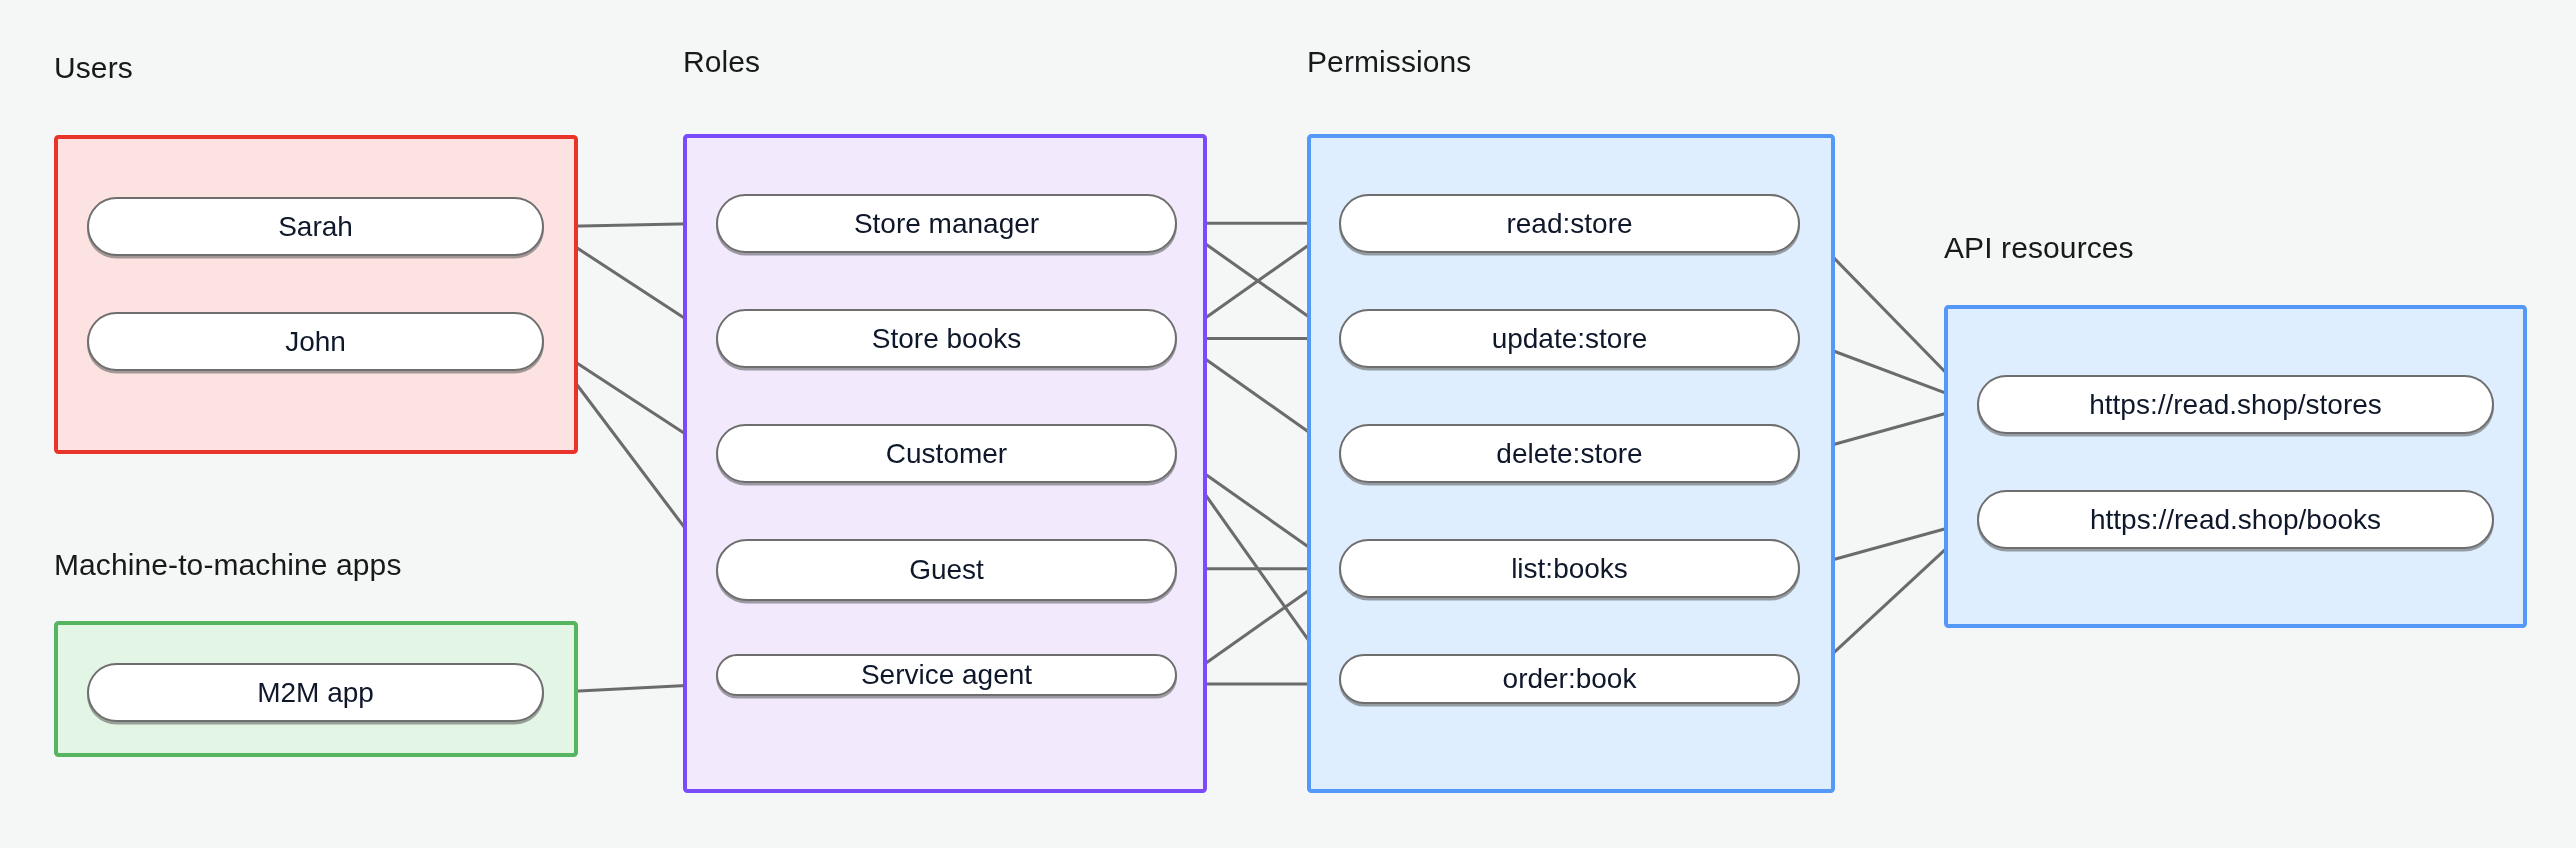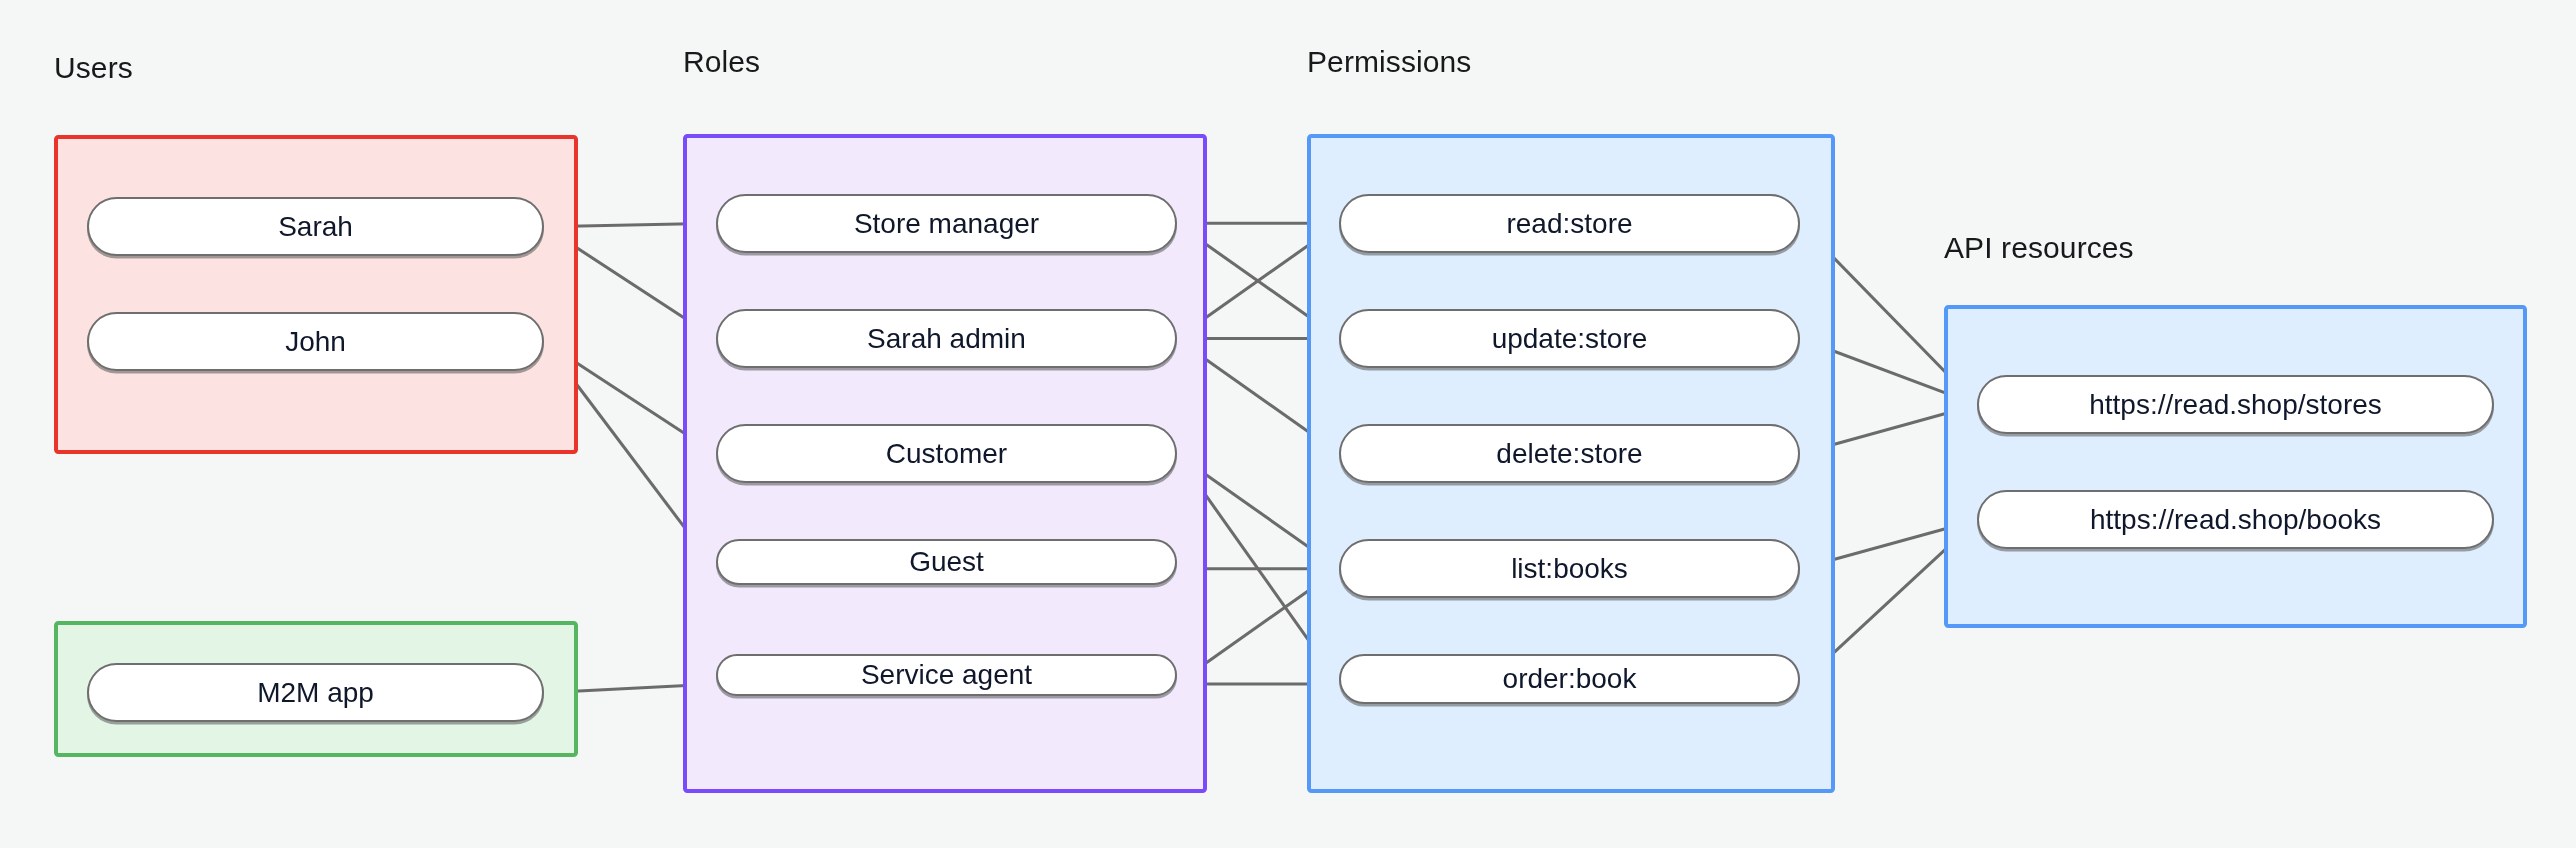--- a/index.html
+++ b/index.html
@@ -99,29 +99,30 @@
       <circle cx="1535" cy="784" r="9" fill="#6b6b6b"></circle>
       <circle cx="2266" cy="464" r="9" fill="#6b6b6b"></circle>
       <circle cx="2266" cy="596" r="9" fill="#6b6b6b"></circle>
     </svg>
 
   <div class="group-label" style="left:54px; top:51px;">Users</div>
   <div class="group-box users" style="left:54px; top:135px; width:524px; height:319px;"></div>
   <div class="pill" style="left:87px; top:197px; width:457px; height:59px;">Sarah</div>
   <div class="pill" style="left:87px; top:312px; width:457px; height:59px;">John</div>
 
+  <div class="group-label" style="left:54px; top:548px;">Machine-to-machine apps</div>
   <div class="group-box m2m" style="left:54px; top:621px; width:524px; height:136px;"></div>
   <div class="pill" style="left:87px; top:663px; width:457px; height:59px;">M2M app</div>
 
   <div class="group-label" style="left:683px; top:45px;">Roles</div>
   <div class="group-box roles" style="left:683px; top:134px; width:524px; height:659px;"></div>
   <div class="pill" style="left:716px; top:194px; width:461px; height:59px;">Store manager</div>
-  <div class="pill" style="left:716px; top:309px; width:461px; height:59px;">Sarah admin</div>
+  <div class="pill" style="left:716px; top:309px; width:461px; height:59px;">Store books</div>
   <div class="pill" style="left:716px; top:424px; width:461px; height:59px;text-align:center;">Customer</div>
-  <div class="pill" style="left:716px; top:539px; width:461px; height:46px;">Guest</div>
+  <div class="pill" style="left:716px; top:539px; width:461px; height:62px;">Guest</div>
   <div class="pill" style="left:716px; top:654px; width:461px; height:42px;">Service agent</div>
 
   <div class="group-label" style="left:1307px; top:45px;">Permissions</div>
   <div class="group-box perms" style="left:1307px; top:134px; width:528px; height:659px;"></div>
   <div class="pill" style="left:1339px; top:194px; width:461px; height:59px;">read:store</div>
   <div class="pill" style="left:1339px; top:309px; width:461px; height:59px;">update:store</div>
   <div class="pill" style="left:1339px; top:424px; width:461px; height:59px;">delete:store</div>
   <div class="pill" style="left:1339px; top:539px; width:461px; height:59px;">list:books</div>
   <div class="pill" style="left:1339px; top:654px; width:461px; height:50px;">order:book</div>
 

